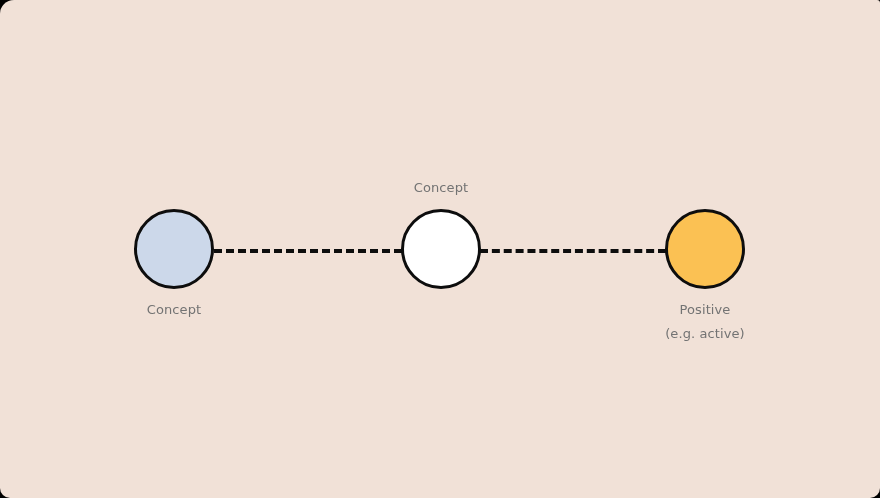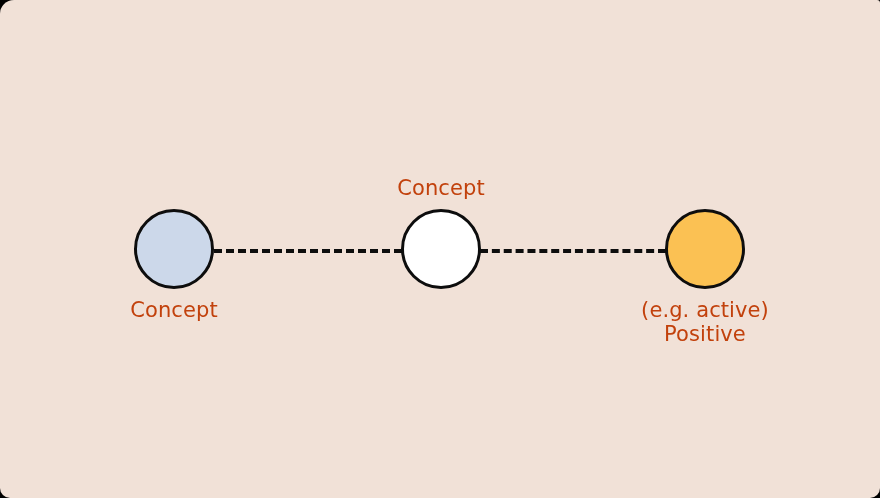--- a/index.html
+++ b/index.html
@@ -56,22 +56,22 @@
     left: 214px;
     width: 188px;
   }
   .connector-right {
     left: 480px;
     width: 186px;
   }
   .label {
     position: absolute;
     text-align: center;
-    color: #c2410c;
-    font-size: 21px;
+    color: #737373;
+    font-size: 13px;
     line-height: 24px;
     letter-spacing: 0.1px;
     z-index: 4;
     white-space: nowrap;
   }
   .label-above {
     top: 176px;
     left: 341px;
     width: 200px;
   }
@@ -107,18 +107,18 @@
 
     <div class="label label-above">
       <span class="label-line">Concept</span>
     </div>
 
     <div class="label label-below-left">
       <span class="label-line">Concept</span>
     </div>
 
     <div class="label label-below-right">
+      <span class="label-line">Positive</span>
       <span class="label-line">(e.g. active)</span>
-      <span class="label-line">Positive</span>
     </div>
 
   </div>
 </div>
 
 </body></html>

